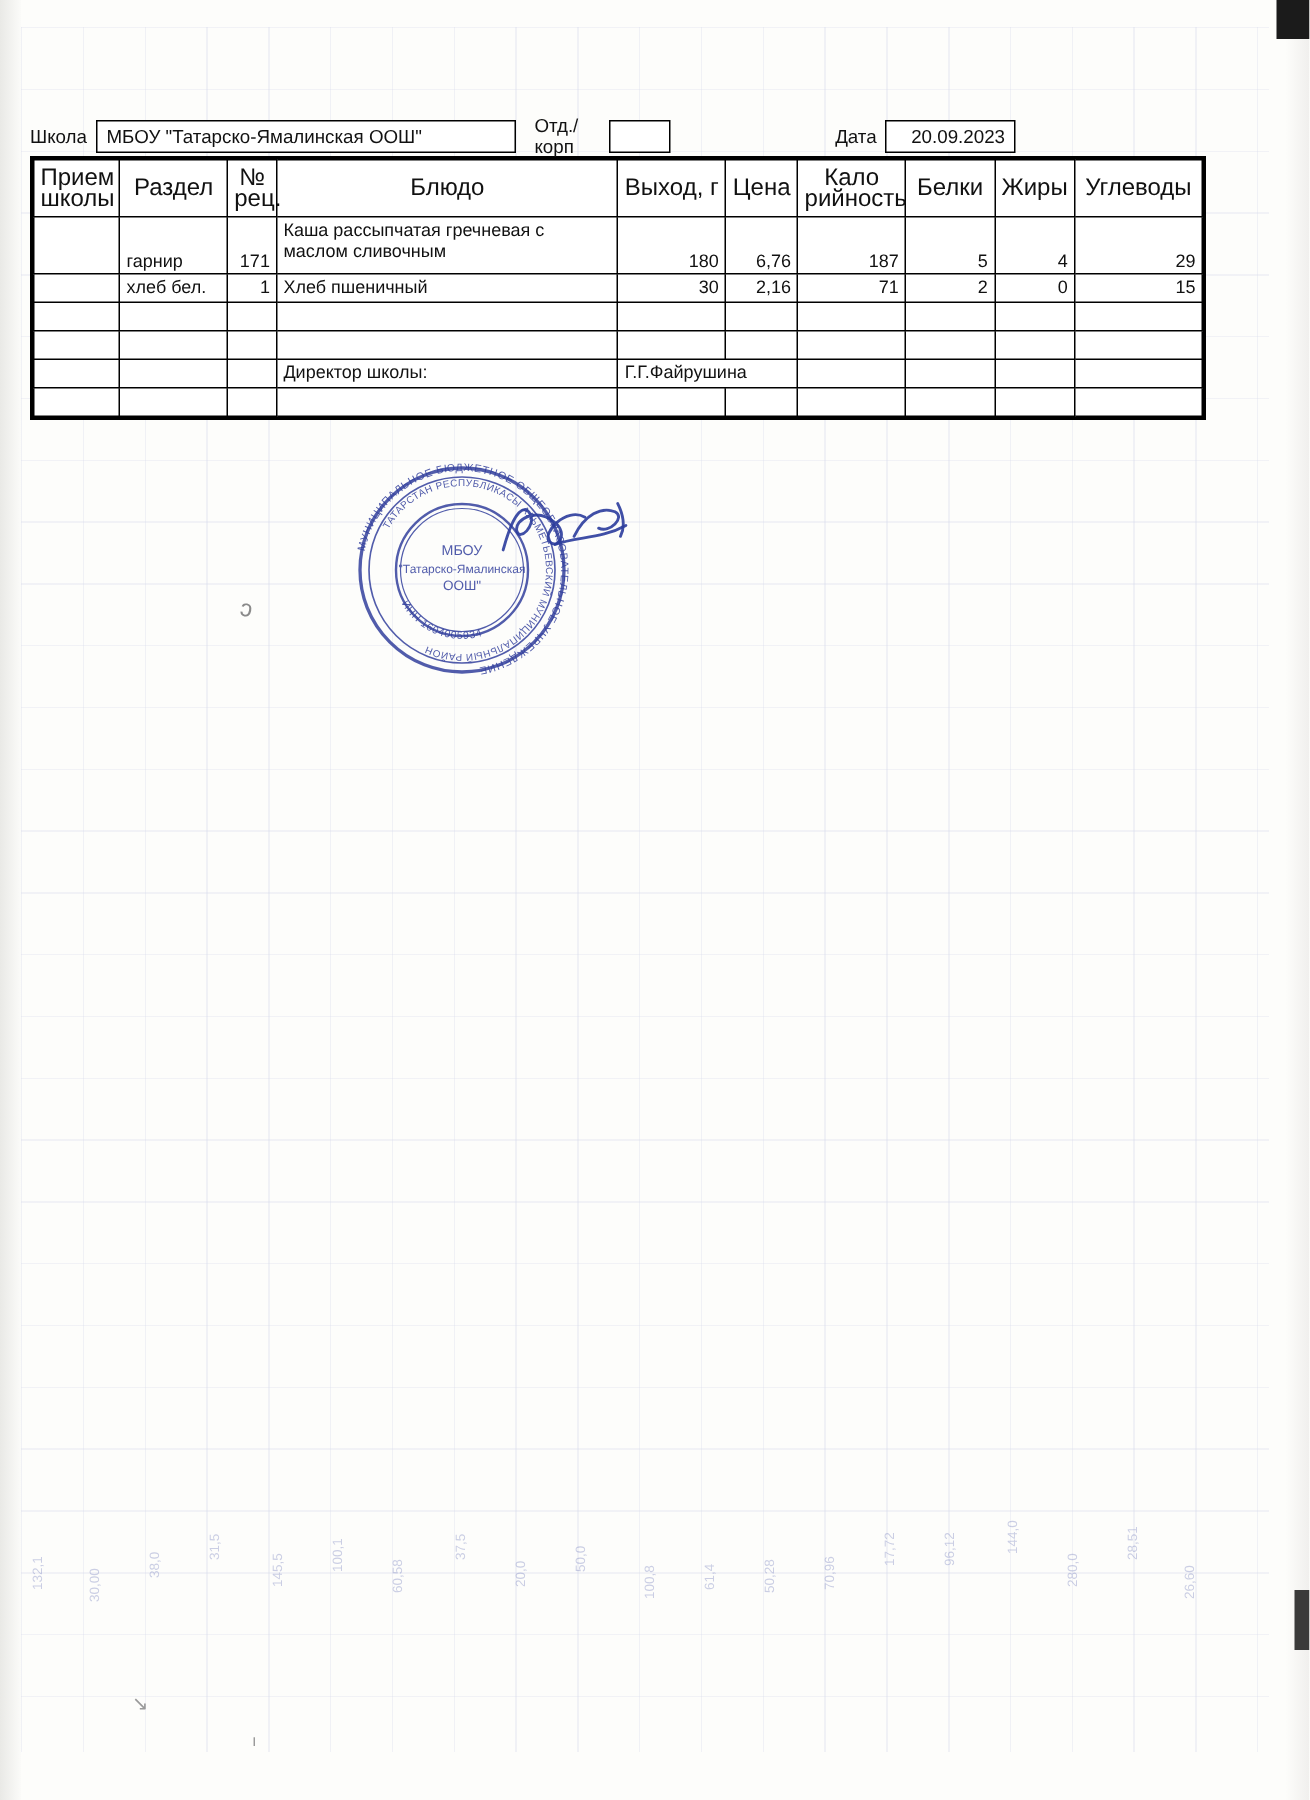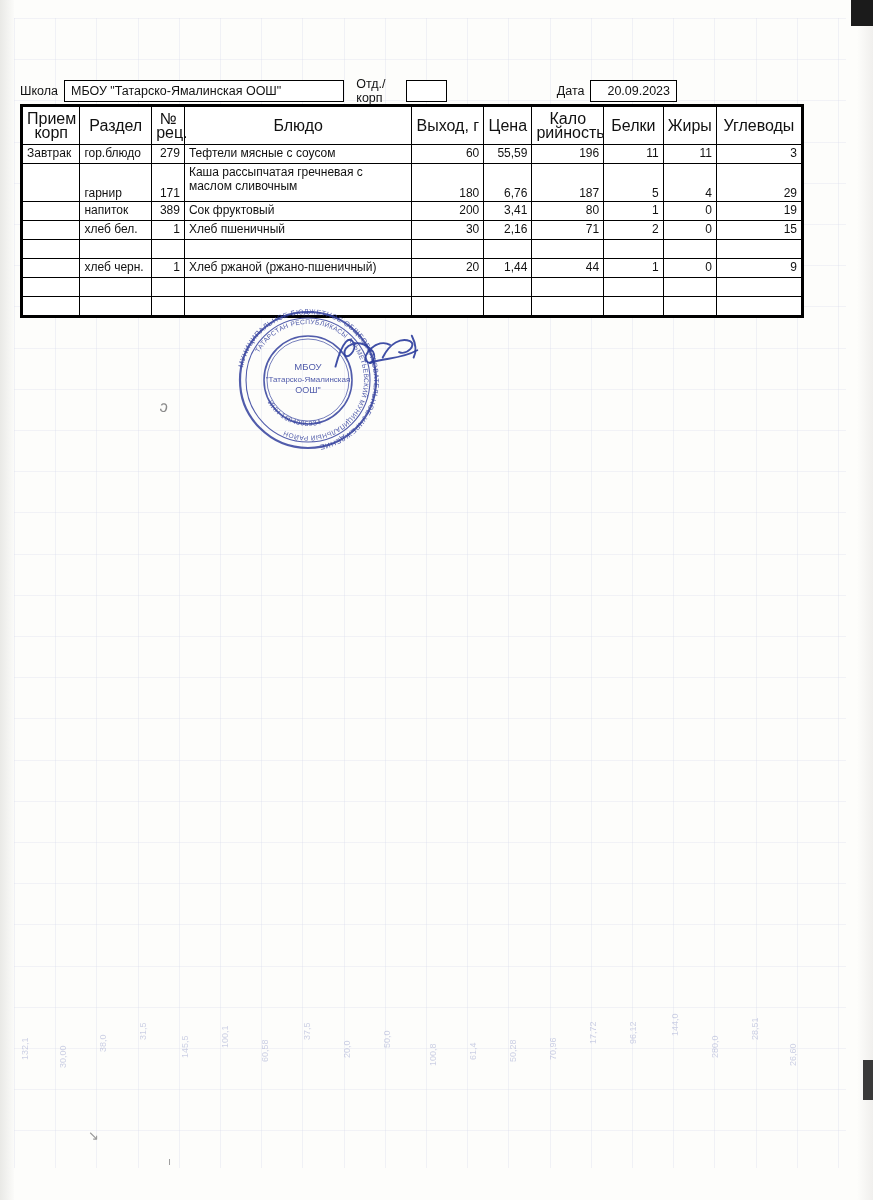--- a/index.html
+++ b/index.html
@@ -251,21 +251,21 @@
             <col class="w-cena">
             <col class="w-kal">
             <col class="w-belki">
           <col class="w-zhiry">
             <col class="w-ugl">
         </colgroup>
         <thead>
           <tr>
             <td>
               <div>Прием</div>
-              <div>корп</div>
+              <div>школы</div>
             </td>
             <td>
               <div>Раздел</div>
             </td>
             <td>
               <div>№</div>
               <div>рец.</div>
             </td>
             <td>
               <div>Блюдо</div>
@@ -286,58 +286,34 @@
             <td>
               <div>Жиры</div>
             </td>
             <td>
               <div>Углеводы</div>
             </td>
           </tr>
         </thead>
         <tbody>
 
-          <tr>
-            <td class="c-left">Завтрак</td>
-            <td class="c-left">гор.блюдо</td>
-            <td class="c-num">279</td>
-            <td class="c-left">Тефтели мясные с соусом</td>
-            <td class="c-num">60</td>
-            <td class="c-num">55,59</td>
-            <td class="c-num">196</td>
-            <td class="c-num">11</td>
-            <td class="c-num">11</td>
-            <td class="c-num">3</td>
-          </tr>
 
           <tr style="height:38px;">
             <td class="c-left"></td>
             <td class="c-left" style="vertical-align:bottom;">гарнир</td>
             <td class="c-num" style="vertical-align:bottom;">171</td>
             <td class="c-left">Каша рассыпчатая гречневая с маслом сливочным</td>
             <td class="c-num" style="vertical-align:bottom;">180</td>
             <td class="c-num" style="vertical-align:bottom;">6,76</td>
             <td class="c-num" style="vertical-align:bottom;">187</td>
             <td class="c-num" style="vertical-align:bottom;">5</td>
             <td class="c-num" style="vertical-align:bottom;">4</td>
             <td class="c-num" style="vertical-align:bottom;">29</td>
           </tr>
 
-          <tr>
-            <td class="c-left"></td>
-            <td class="c-left">напиток</td>
-            <td class="c-num">389</td>
-            <td class="c-left">Сок фруктовый</td>
-            <td class="c-num">200</td>
-            <td class="c-num">3,41</td>
-            <td class="c-num">80</td>
-            <td class="c-num">1</td>
-            <td class="c-num">0</td>
-            <td class="c-num">19</td>
-          </tr>
 
           <tr>
             <td class="c-left"></td>
             <td class="c-left">хлеб бел.</td>
             <td class="c-num">1</td>
             <td class="c-left">Хлеб пшеничный</td>
             <td class="c-num">30</td>
             <td class="c-num">2,16</td>
             <td class="c-num">71</td>
             <td class="c-num">2</td>
@@ -351,47 +327,46 @@
             <td class="c-num"></td>
             <td class="c-left"></td>
             <td class="c-num"></td>
             <td class="c-num"></td>
             <td class="c-num"></td>
             <td class="c-num"></td>
             <td class="c-num"></td>
             <td class="c-num"></td>
           </tr>
 
+
+
           <tr>
             <td class="c-left"></td>
-            <td class="c-left">хлеб черн.</td>
-            <td class="c-num">1</td>
-            <td class="c-left">Хлеб ржаной (ржано-пшеничный)</td>
-            <td class="c-num">20</td>
-            <td class="c-num">1,44</td>
-            <td class="c-num">44</td>
-            <td class="c-num">1</td>
-            <td class="c-num">0</td>
-            <td class="c-num">9</td>
-          </tr>
-
-
-          <tr>
-            <td class="c-left"></td>
-            <td class="c-left"></td>
-            <td class="c-num"></td>
-            <td class="c-left"></td>
-            <td class="c-num"></td>
-            <td class="c-num"></td>
-            <td class="c-num"></td>
-            <td class="c-num"></td>
-            <td class="c-num"></td>
-            <td class="c-num"></td>
-          </tr>
-
+            <td class="c-left"></td>
+            <td class="c-num"></td>
+            <td class="c-left"></td>
+            <td class="c-num"></td>
+            <td class="c-num"></td>
+            <td class="c-num"></td>
+            <td class="c-num"></td>
+            <td class="c-num"></td>
+            <td class="c-num"></td>
+          </tr>
+
+          <tr class="dir-row">
+            <td></td>
+            <td></td>
+            <td></td>
+            <td class="c-left dir-label">Директор школы:</td>
+            <td class="c-left dir-label" colspan="2">Г.Г.Файрушина</td>
+            <td></td>
+            <td></td>
+            <td></td>
+            <td></td>
+          </tr>
 
           <tr>
             <td class="c-left"></td>
             <td class="c-left"></td>
             <td class="c-num"></td>
             <td class="c-left"></td>
             <td class="c-num"></td>
             <td class="c-num"></td>
             <td class="c-num"></td>
             <td class="c-num"></td>

